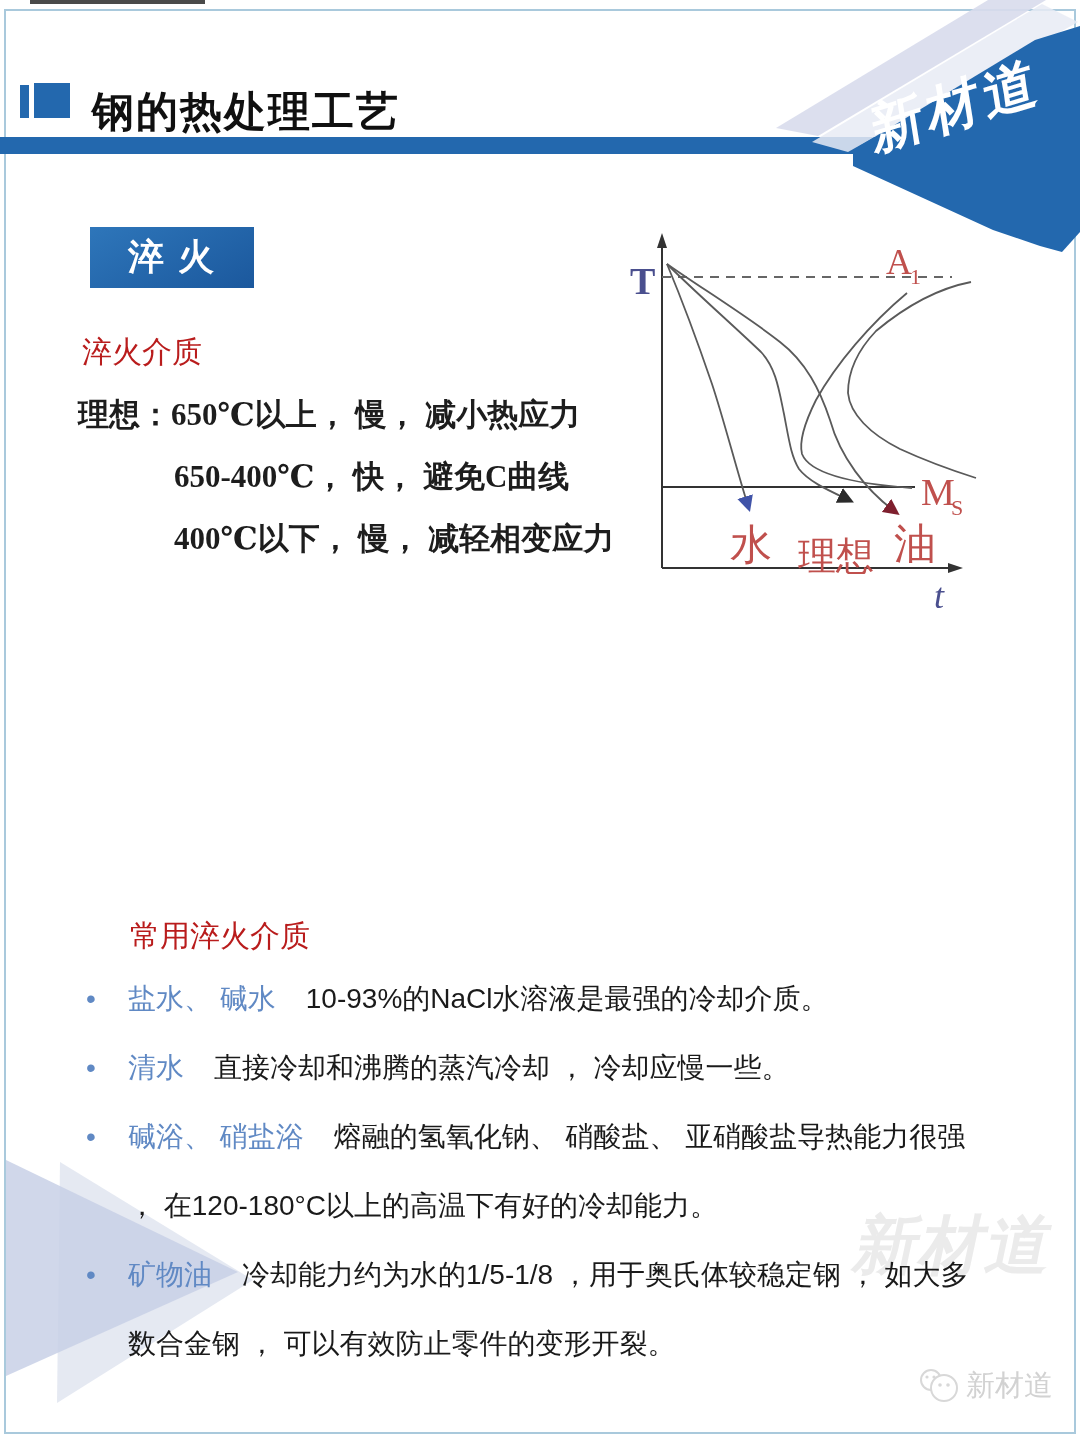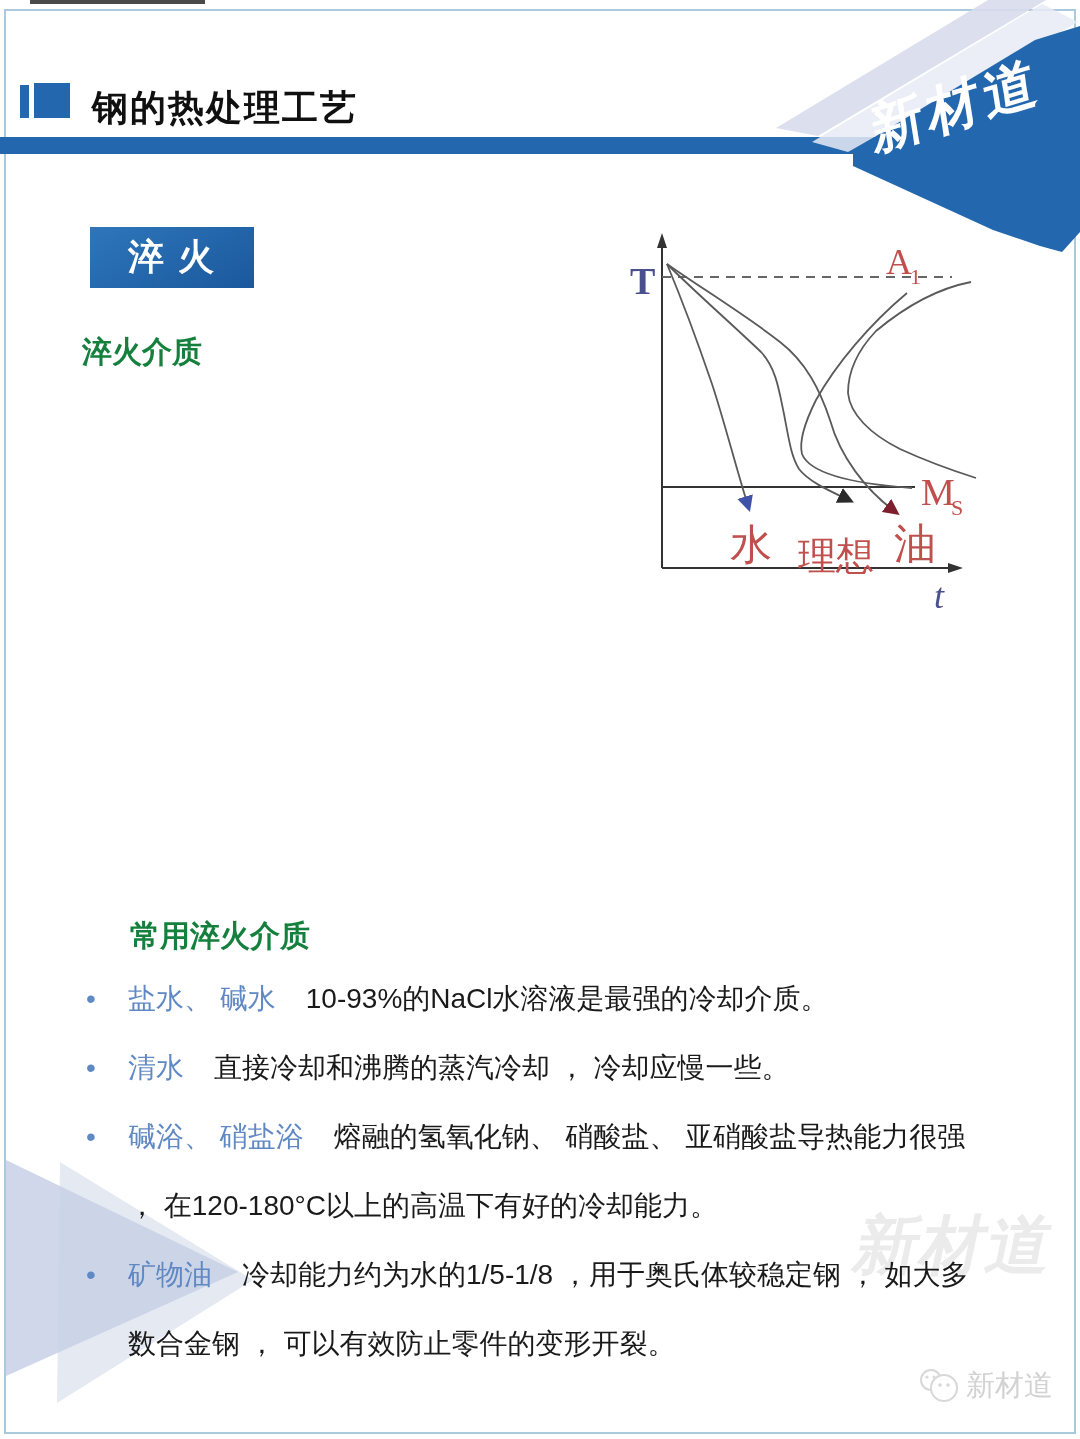--- a/index.html
+++ b/index.html
@@ -7,25 +7,25 @@
   .page{position:relative;width:1080px;height:1439px;background:#ffffff;overflow:hidden;}
 
   .frame{position:absolute;left:4px;top:9px;right:4px;bottom:5px;border:2px solid #a9c9dc;z-index:0;}
   .artifact{position:absolute;left:30px;top:0;width:175px;height:4px;background:#4a4a4a;z-index:1;}
   .topbar{position:absolute;left:0;top:137px;width:1080px;height:17px;background:#2368ae;z-index:1;}
 
   .deco{position:absolute;left:0;top:0;width:1080px;height:1439px;z-index:1;pointer-events:none;}
 
   .header-icon-bar{position:absolute;left:20px;top:85px;width:9px;height:33px;background:#2368ae;z-index:2;}
   .header-icon-square{position:absolute;left:34px;top:83px;width:36px;height:35px;background:#2368ae;z-index:2;}
-  .title{position:absolute;left:92px;top:84px;font-size:36px;font-weight:bold;color:#101010;letter-spacing:2px;z-index:2;white-space:nowrap;}
+  .title{position:absolute;left:92px;top:84px;font-size:42px;font-weight:bold;color:#101010;letter-spacing:2px;z-index:2;white-space:nowrap;}
 
   .badge{position:absolute;left:90px;top:227px;width:164px;height:61px;background:linear-gradient(150deg,#2e76ba,#1b589d);color:#ffffff;font-size:36px;font-weight:bold;display:flex;align-items:center;justify-content:center;z-index:2;letter-spacing:2px;}
 
-  .sec-heading{position:absolute;font-size:30px;font-weight:bold;color:#15803d;z-index:2;white-space:nowrap;}
+  .sec-heading{position:absolute;font-size:30px;font-weight:normal;color:#b91c1c;z-index:2;white-space:nowrap;}
   .h-quench{left:82px;top:332px;}
   .h-media{left:82px;top:916px;margin-left:48px;}
 
   .ideal{position:absolute;left:78px;top:384px;z-index:2;font-family:"Liberation Serif","DejaVu Serif",serif;font-size:31px;font-weight:600;color:#1d1d1d;line-height:62px;white-space:nowrap;}
   .ideal .indent{padding-left:96px;}
 
   .para{position:absolute;left:82px;top:620px;width:892px;z-index:2;font-size:28px;line-height:56px;color:#1a1a1a;font-weight:500;letter-spacing:1px;text-align:left;}
 
   .bullets{position:absolute;left:82px;top:964px;width:914px;z-index:2;}
   .bullet{position:relative;padding-left:46px;font-size:28px;line-height:69px;color:#1a1a1a;font-weight:500;}
@@ -60,20 +60,27 @@
   <div class="watermark">新材道</div>
 
   <div class="header-icon-bar"></div>
   <div class="header-icon-square"></div>
   <div class="title">钢的热处理工艺</div>
 
   <div class="badge">淬 火</div>
 
   <div class="sec-heading h-quench">淬火介质</div>
 
+  <div class="ideal">
+    <div>
+      <span>理想：</span><span>650℃以上， 慢， 减小热应力</span>
+    </div>
+    <div class="indent">650-400℃， 快， 避免C曲线</div>
+    <div class="indent">400℃以下， 慢， 减轻相变应力</div>
+  </div>
 
   <svg class="chart" width="404" height="392" viewBox="0 0 404 392">
     <defs>
       <marker id="mblue" viewBox="0 0 10 10" refX="8" refY="5" markerWidth="9" markerHeight="9" orient="auto">
           <path d="M0,0 L10,5 L0,10 z" fill="#4053a8"></path>
         </marker>
       <marker id="mblack" viewBox="0 0 10 10" refX="8" refY="5" markerWidth="9" markerHeight="9" orient="auto">
           <path d="M0,0 L10,5 L0,10 z" fill="#2b2b2b"></path>
         </marker>
       <marker id="mred" viewBox="0 0 10 10" refX="8" refY="5" markerWidth="9" markerHeight="9" orient="auto">

